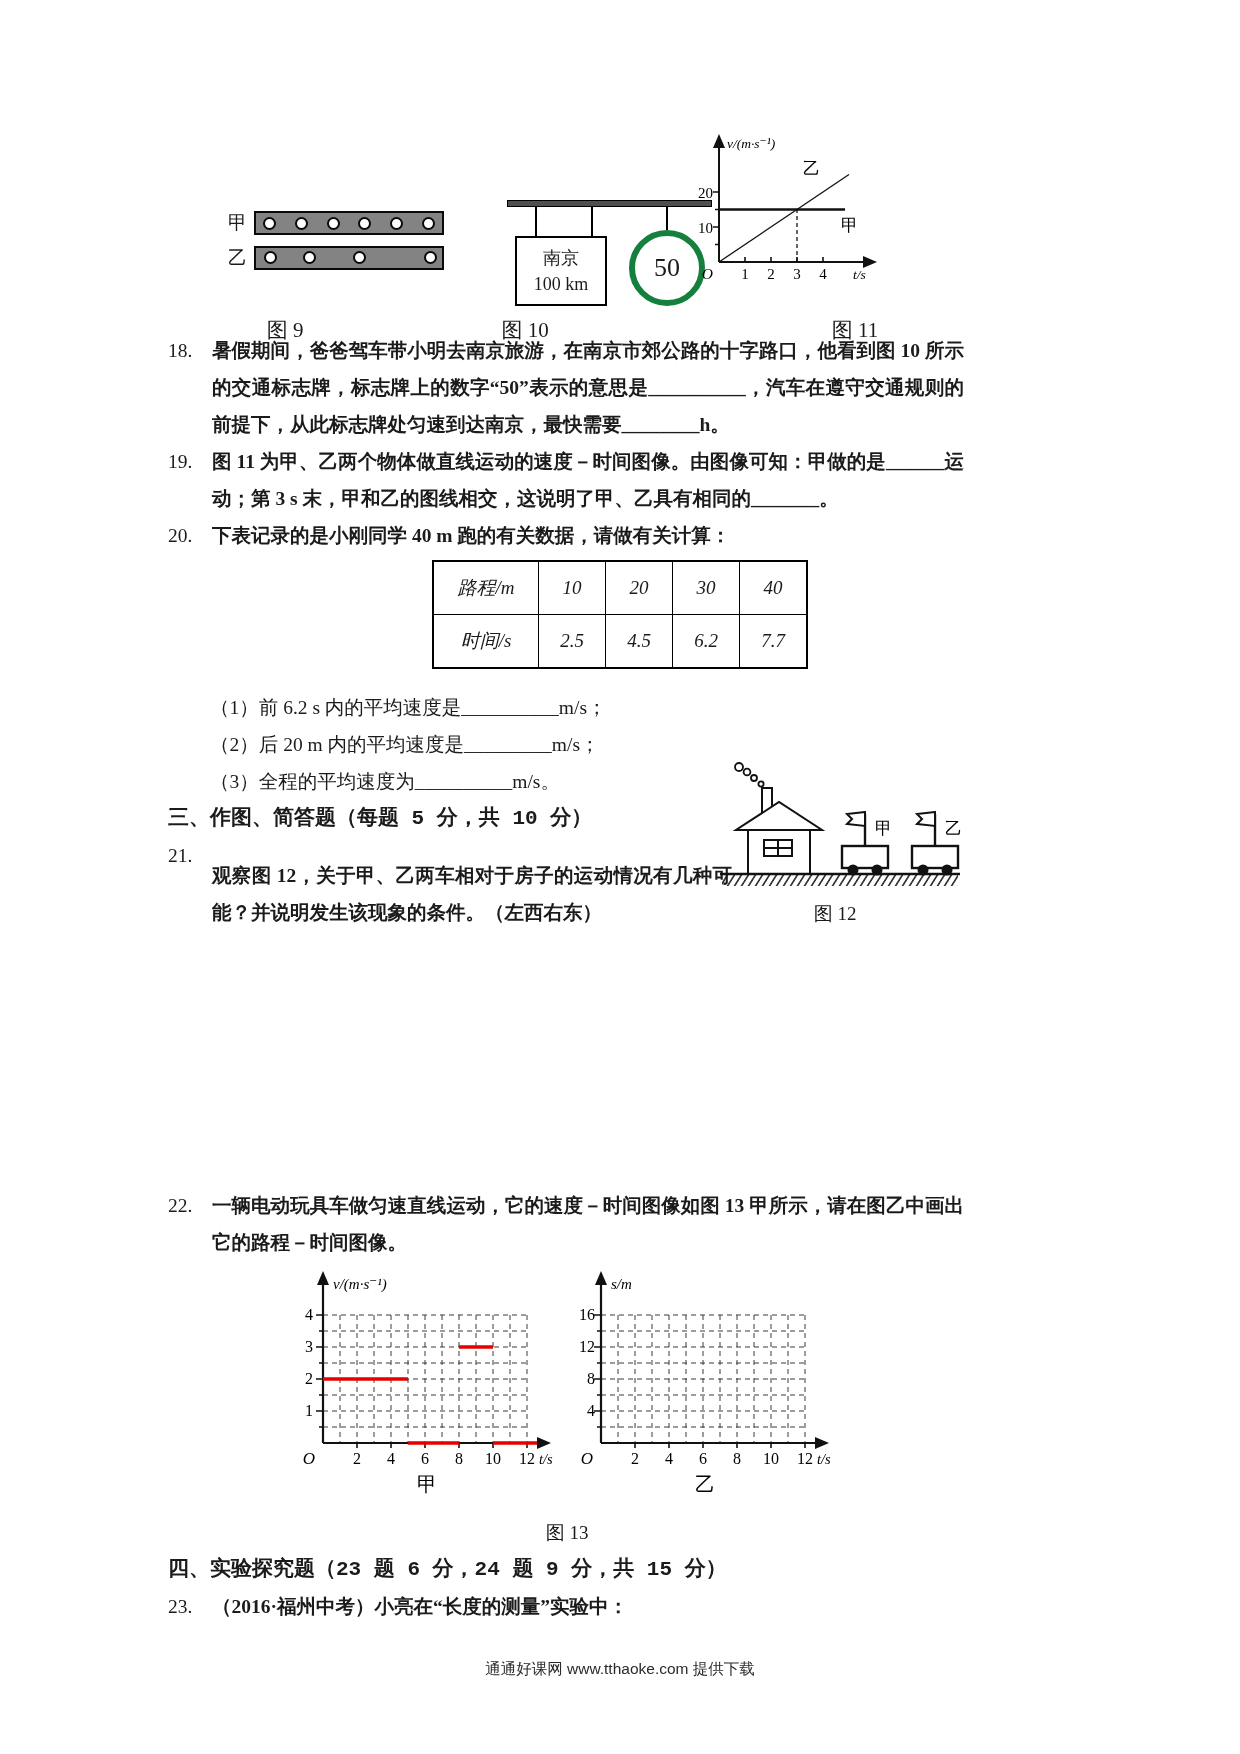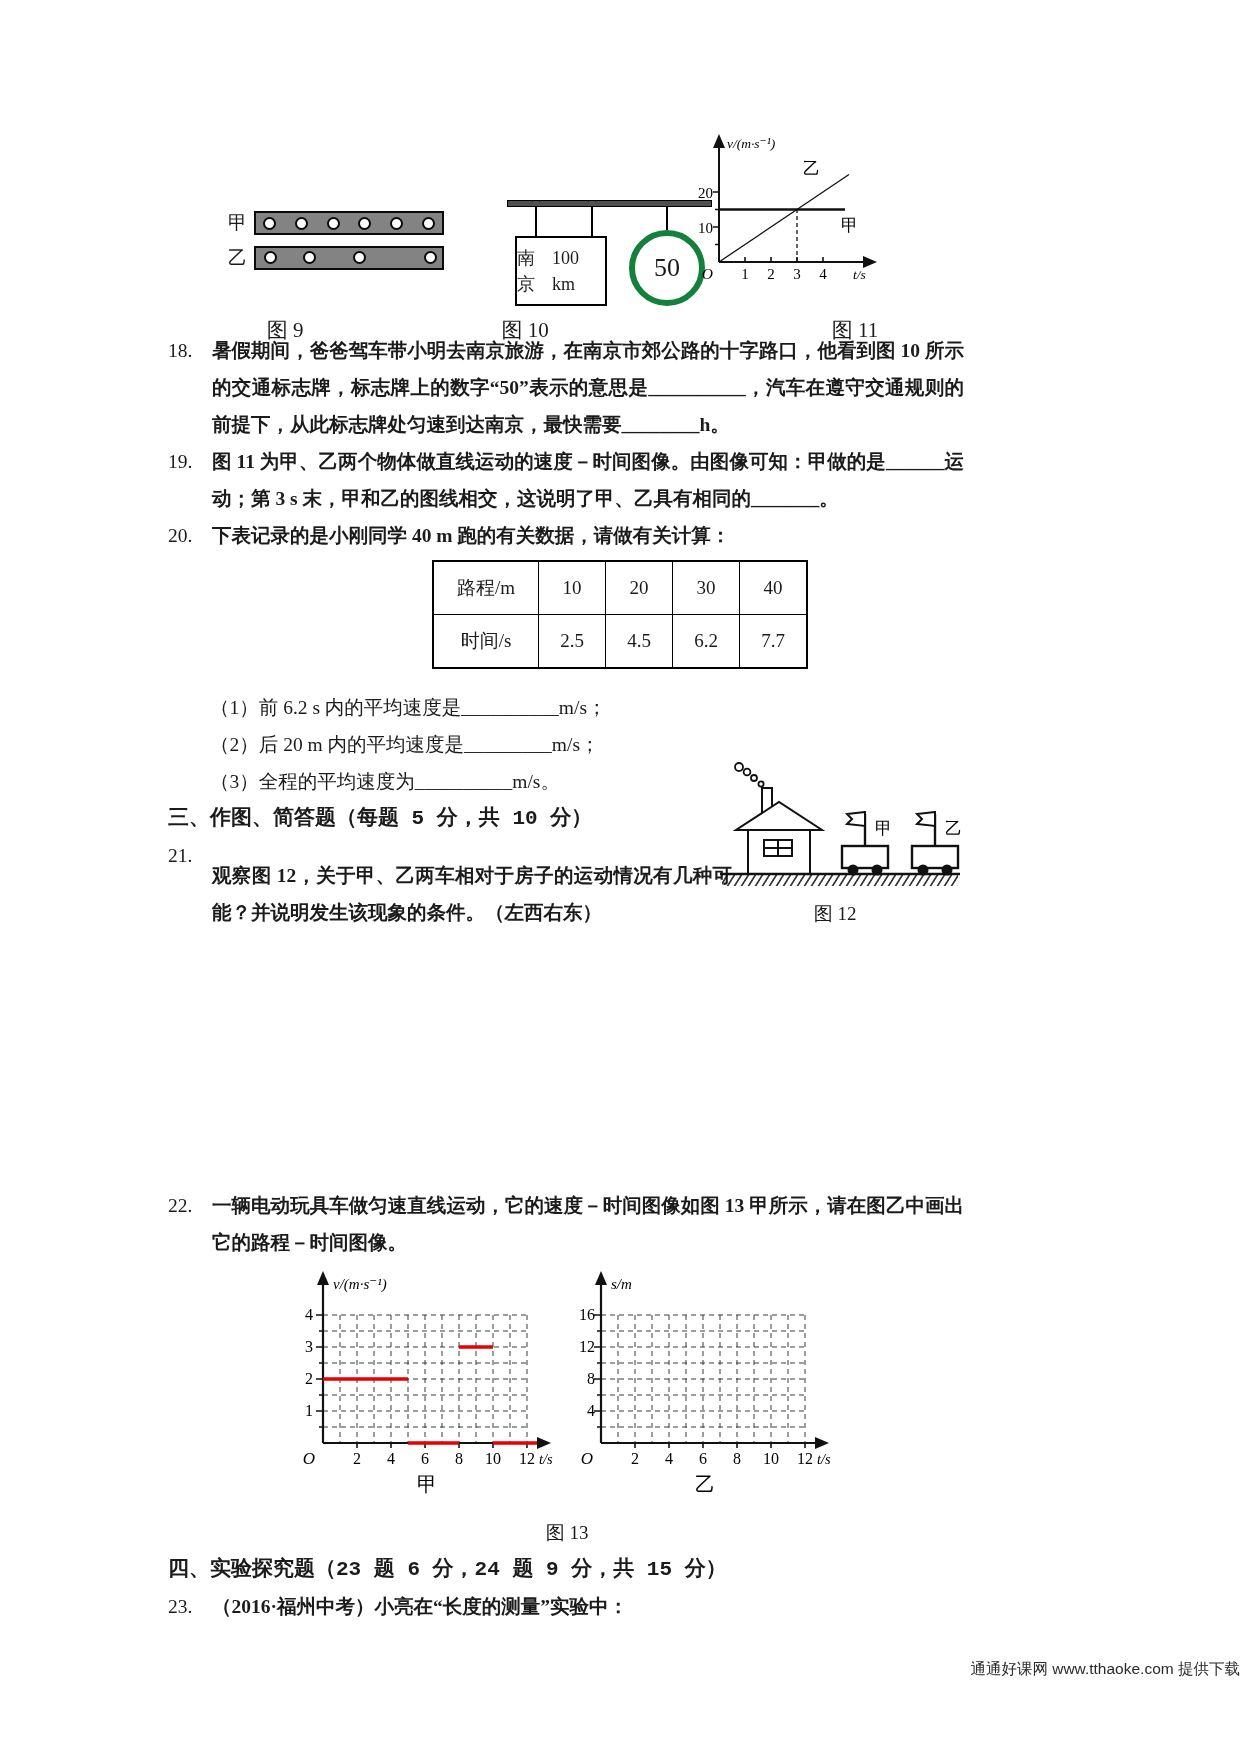--- a/index.html
+++ b/index.html
@@ -14,48 +14,48 @@
   .ruler-lab{width:26px;font-size:19px;}
   .ruler{width:190px;height:24px;background:#838383;border:2px solid #0a0a0a;box-sizing:border-box;position:relative;}
   .ruler.flex{display:flex;justify-content:space-between;align-items:center;padding:0 7px;box-sizing:border-box;}
   .hole{width:13px;height:13px;background:#fff;border:2px solid #0a0a0a;border-radius:50%;box-sizing:border-box;}
   .ruler .abs{position:absolute;top:3px;}
   
   .fig10{position:absolute;left:505px;top:200px;width:212px;height:118px;}
   .beam{position:absolute;left:2px;top:0;width:205px;height:7px;background:#4f4f4f;border:1px solid #000;box-sizing:border-box;}
   .hanger{position:absolute;width:2px;background:#000;top:7px;}
   .citysign{position:absolute;left:10px;top:36px;width:92px;height:70px;border:2.5px solid #000;box-sizing:border-box;
-            display:flex;flex-direction:row;justify-content:center;align-items:center;font-size:18px;line-height:1.45;background:#fff;}
+            display:flex;flex-direction:column;justify-content:center;align-items:center;font-size:18px;line-height:1.45;background:#fff;}
   .speedsign{position:absolute;left:124px;top:30px;width:76px;height:76px;border:6px solid #15803d;border-radius:50%;box-sizing:border-box;
              display:flex;justify-content:center;align-items:center;font-size:26px;background:#fff;}
   .fig11{position:absolute;left:685px;top:132px;}
   
   .q{display:flex;margin-left:168px;font-size:19.5px;line-height:37px;}
   .qnum{width:44px;flex:none;}
   .qtext{width:752px;text-align:justify;font-weight:bold;}
   .qtext.narrow{width:520px;margin-top:20px;}
   .heading{margin-left:168px;font-size:21px;line-height:37px;font-weight:bold;
            font-family:Liberation Mono, monospace;}
   
   table.q20{border-collapse:collapse;margin:6px auto 4px auto;border:2.5px solid #000;}
-  table.q20 td{border:1.6px solid #000;height:52px;text-align:center;font-size:19px;padding:0 4px;}
+  table.q20 td{border:1.6px solid #000;height:52px;text-align:center;font-size:19px;padding:0 4px;font-style:italic;}
   table.q20 td.h{width:96px;}
   table.q20 td.v{width:58px;}
   .items{margin-left:210px;font-size:19.5px;line-height:37px;margin-top:20px;}
   
   .q21wrap{position:relative;min-height:108px;}
   .fig12svg{position:absolute;left:550px;top:-75px;}
   .fig12cap{position:absolute;left:587px;top:58px;width:160px;text-align:center;font-size:19px;}
   .spacer1{height:242px;}
   
   .fig13row{display:flex;margin-left:287px;gap:8px;margin-top:2px;}
   .fig13cap{width:560px;margin-left:287px;text-align:center;font-size:19px;line-height:24px;margin-top:20px;}
   .axis-label{font-style:italic;}
   svg text{font-family:"Liberation Serif","DejaVu Serif",serif;}
-  .footer{margin-top:34px;text-align:right;font-size:15.5px;color:#2a2a2a;
+  .footer{margin-top:34px;text-align:center;font-size:15.5px;color:#2a2a2a;
           font-family:"Liberation Sans","DejaVu Sans",sans-serif;}
 </style>
 </head>
 <body>
 
 <div class="page">
 
   <div class="figrow">
 
     <div class="fig9">

